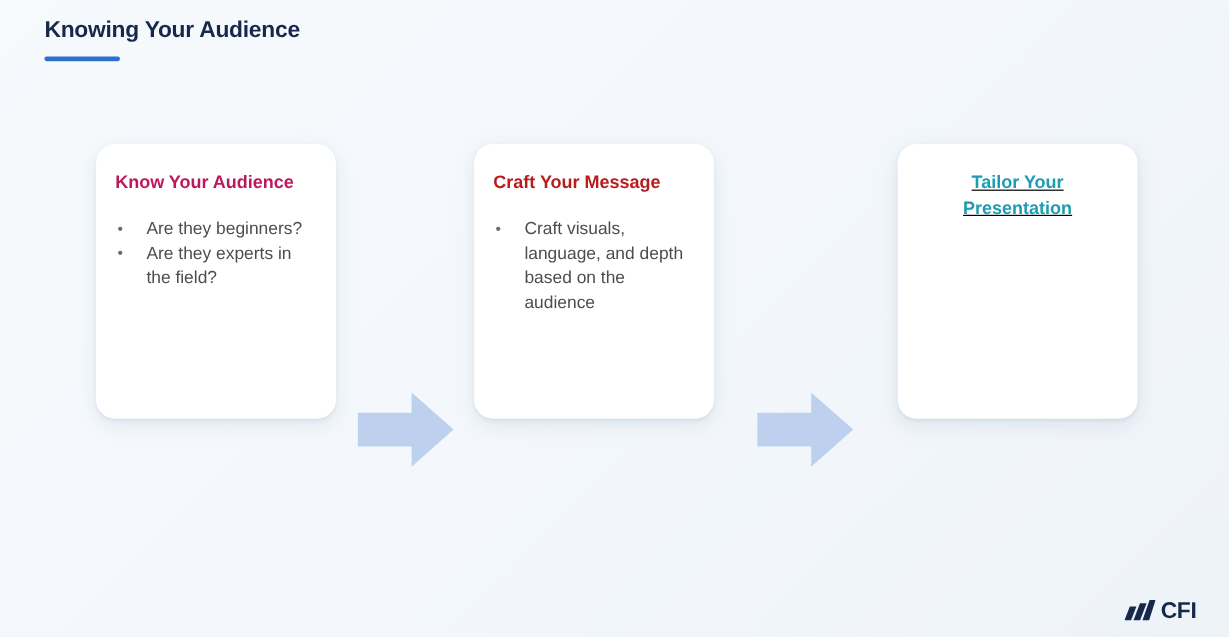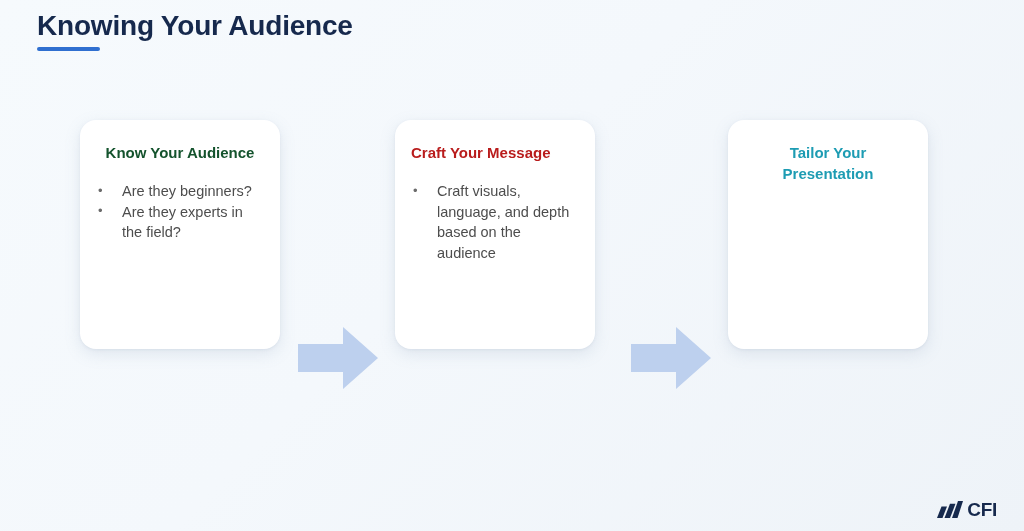--- a/index.html
+++ b/index.html
@@ -21,21 +21,21 @@
   }
 
   
   .title-block {
     position: absolute;
     left: 37px;
     top: 10px;
   }
   .slide-title {
     margin: 0;
-    font-size: 28px;
+    font-size: 19px;
     font-weight: bold;
     color: #16294d;
     letter-spacing: -0.2px;
     line-height: 32px;
     white-space: nowrap;
   }
   .title-underline {
     margin-top: 5px;
     width: 63px;
     height: 4px;
@@ -58,29 +58,29 @@
     height: 229px;
     background: #ffffff;
     border-radius: 16px;
     box-shadow: 0 5px 16px rgba(120, 140, 170, 0.17),
                 0 1px 3px rgba(120, 140, 170, 0.12);
     box-sizing: border-box;
     padding: 22px 16px 16px 16px;
   }
   .card-1 { left: 80px; }
   .card-2 { left: 395px; }
-  .card-3 { left: 728px; }
+  .card-3 { left: 748px; text-decoration: underline; }
 
   .card-title {
     margin: 0 0 18px 0;
     font-size: 15px;
     font-weight: bold;
     line-height: 21px;
   }
-  .card-1 .card-title { color: #14532d; text-align: center; }
+  .card-1 .card-title { color: #be185d; text-align: left; }
   .card-2 .card-title { color: #b91c1c; text-align: left; }
   .card-3 .card-title { color: #1d9cb3; text-align: center; margin-bottom: 10px; }
 
   .bullets {
     margin: 0;
     padding: 0;
     list-style: none;
   }
   .bullets li {
     position: relative;
@@ -123,21 +123,21 @@
   .footer-text sup {
     font-size: 7.5px;
     vertical-align: super;
     letter-spacing: 0;
   }
   .logo {
     position: absolute;
     right: 27px;
     bottom: 12px;
     display: flex;
-    align-items: center;
+    align-items: flex-start;
     gap: 4px;
   }
   .logo-mark { display: block; }
   .logo-text {
     font-size: 19px;
     font-weight: bold;
     color: #16294d;
     letter-spacing: -0.3px;
     line-height: 19px;
   }

